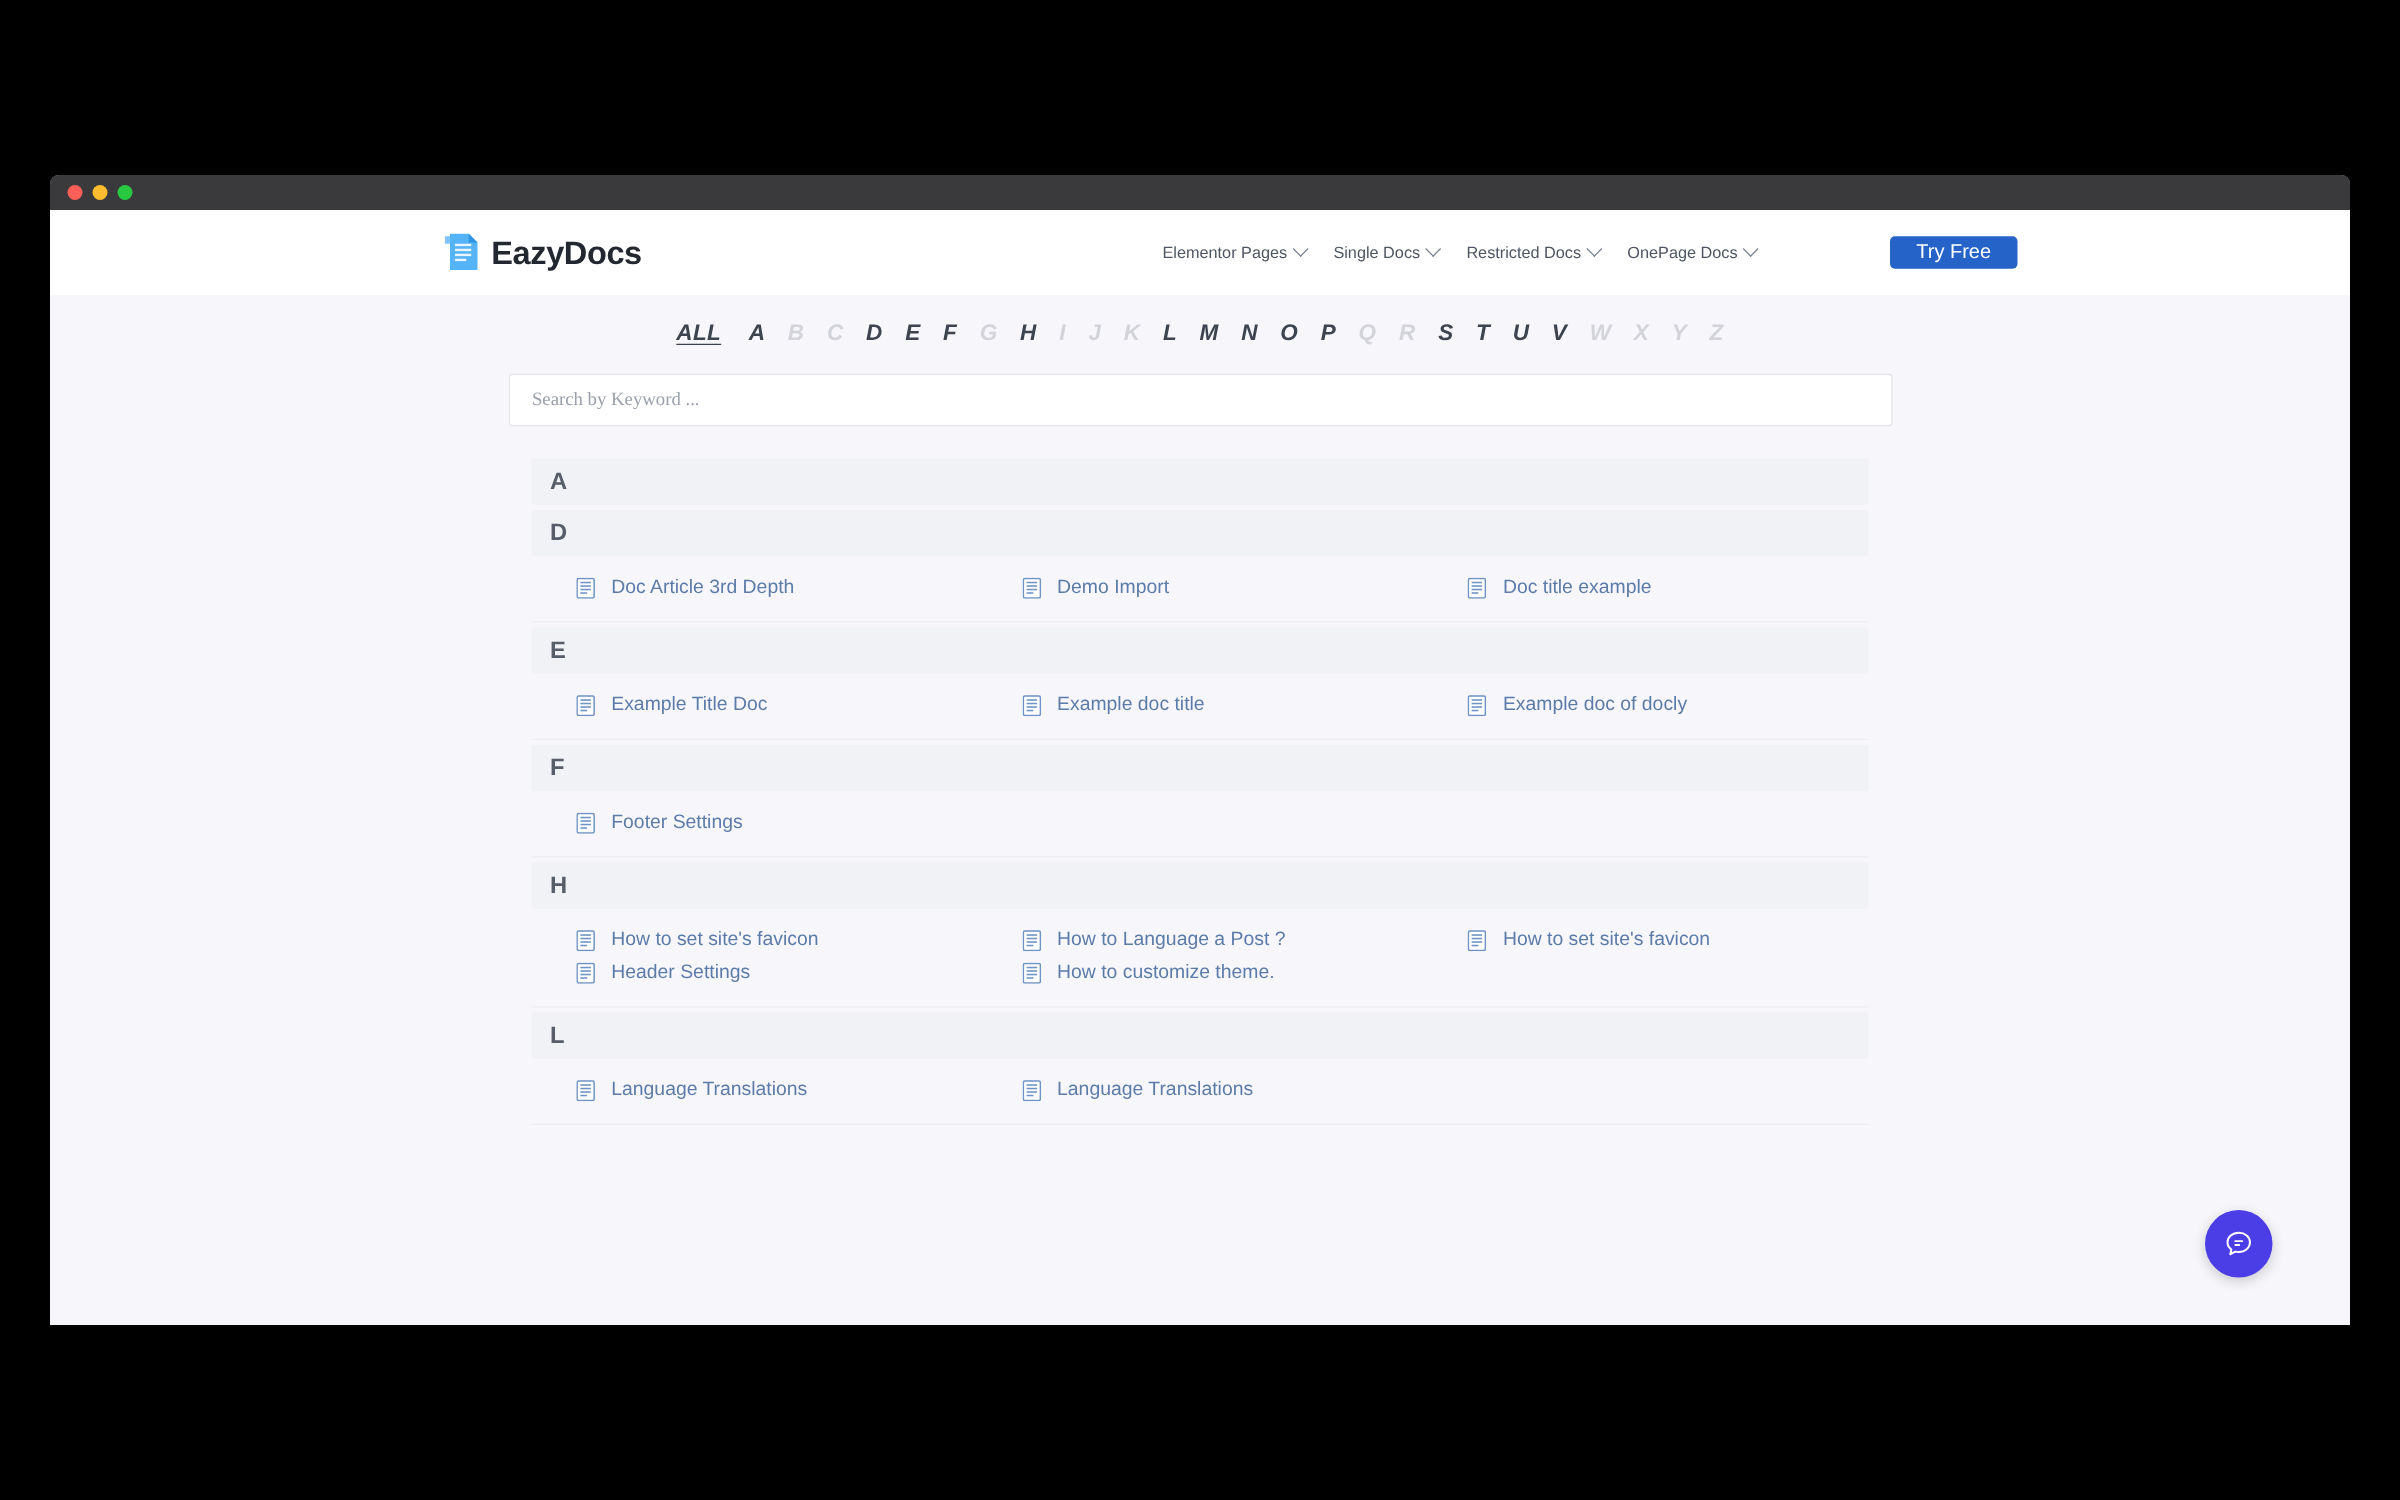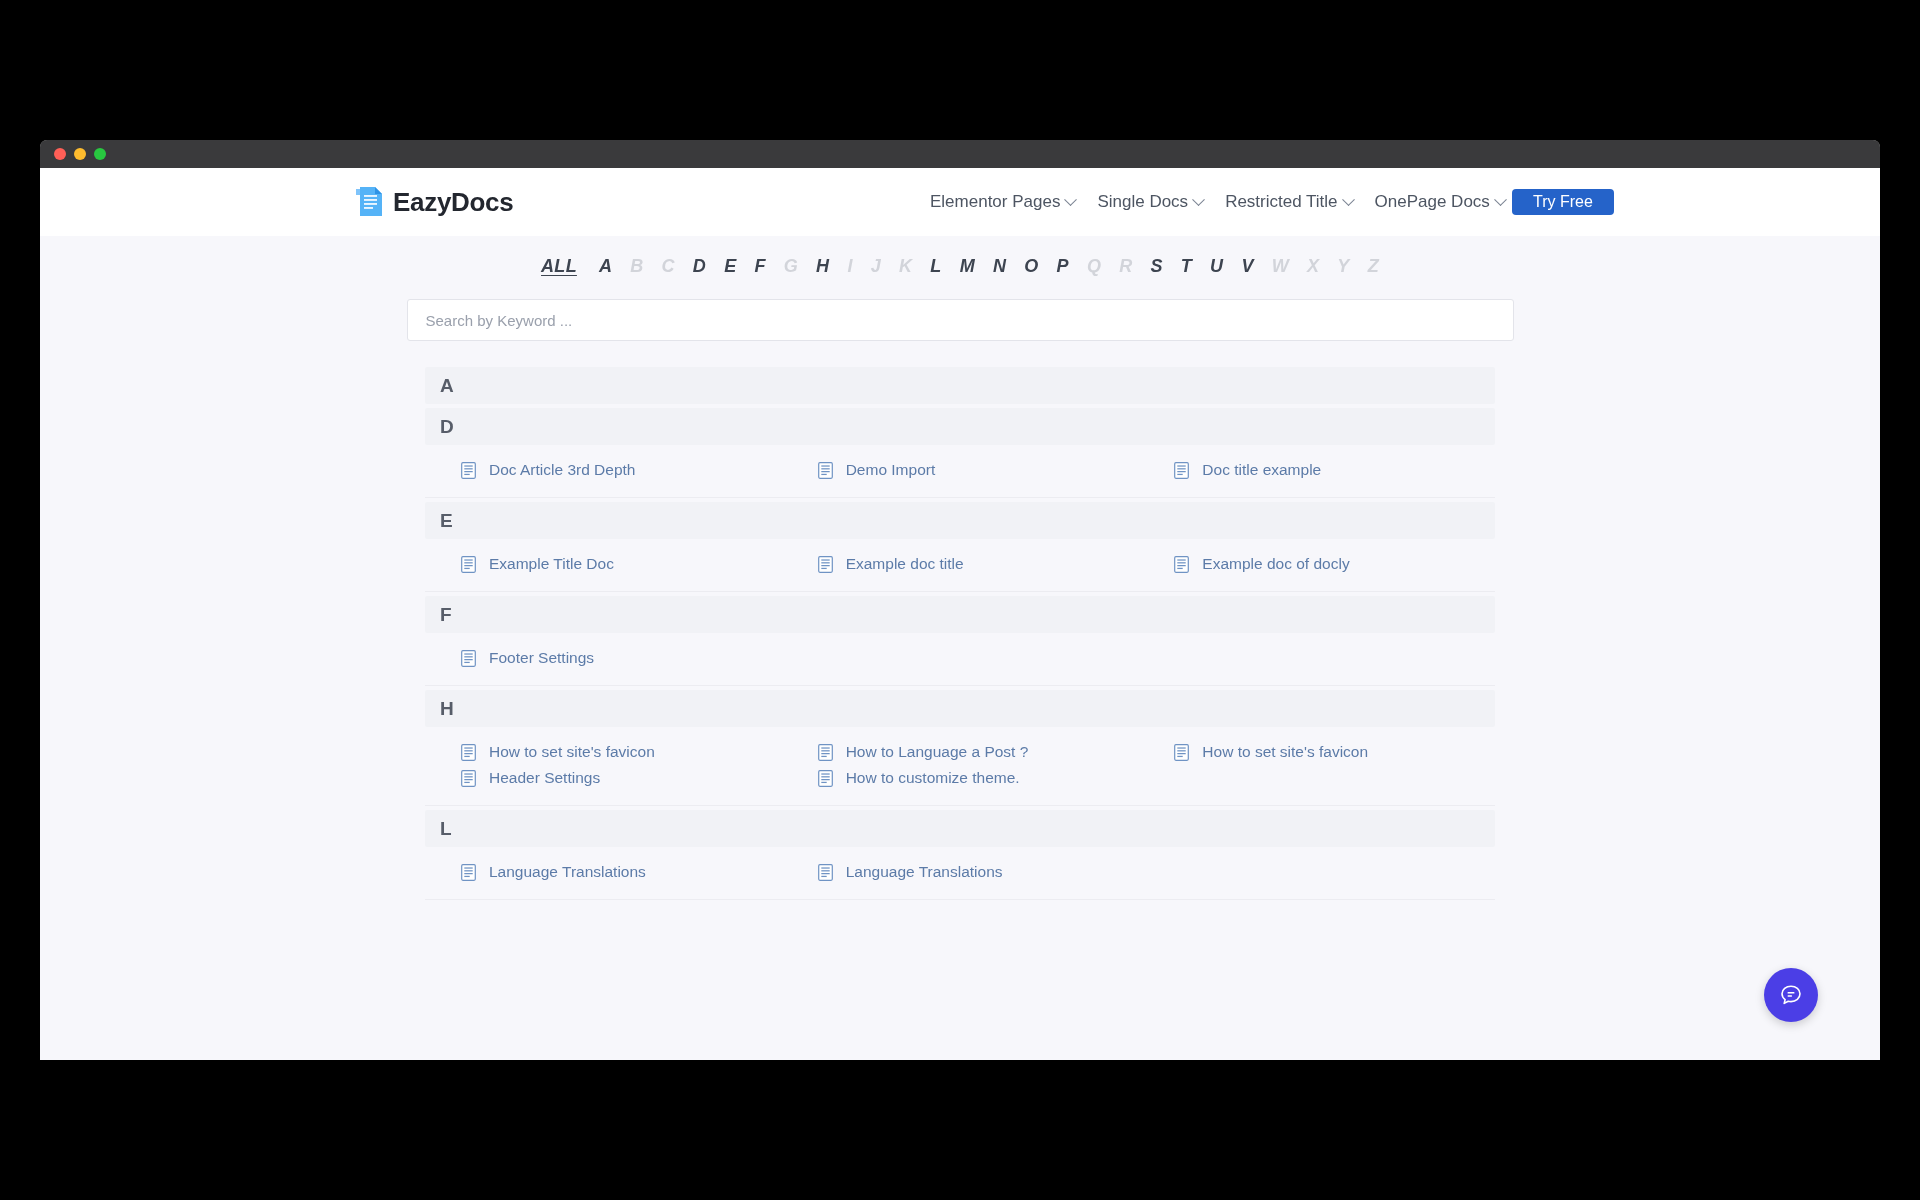--- a/index.html
+++ b/index.html
@@ -73,21 +73,21 @@
     top: 50%;
     transform: translateY(-50%);
     display: flex;
     align-items: center;
     gap: 22px;
   }
   .nav-item {
     display: inline-flex;
     align-items: center;
     gap: 6px;
-    font-size: 17px;
+    font-size: 13px;
     color: #4d5562;
     cursor: pointer;
     white-space: nowrap;
   }
   .chev {
     width: 9px; height: 9px;
     border-right: 1.6px solid #7b8493;
     border-bottom: 1.6px solid #7b8493;
     transform: rotate(45deg) translate(-2px,-2px);
     display: inline-block;
@@ -129,20 +129,21 @@
   .alpha.all {
     text-decoration: underline;
     text-underline-offset: 3px;
     padding-right: 13px;
   }
 
   
   #search-wrap {
     width: 1107px;
     margin: 8px auto 0 auto;
+    font-family: Liberation Serif, serif;
   }
   #search-input {
     width: 100%;
     height: 42px;
     border: 1px solid #e3e4ea;
     border-radius: 3px;
     background: #ffffff;
     padding: 0 18px;
     font-size: 15px;
     color: #3d4450;
@@ -235,21 +236,21 @@
       <nav id="main-nav">
         <span class="nav-item">
           <span>Elementor Pages</span>
           <i class="chev"></i>
         </span>
         <span class="nav-item">
           <span>Single Docs</span>
           <i class="chev"></i>
         </span>
         <span class="nav-item">
-          <span>Restricted Title</span>
+          <span>Restricted Docs</span>
           <i class="chev"></i>
         </span>
         <span class="nav-item">
           <span>OnePage Docs</span>
           <i class="chev"></i>
         </span>
       </nav>
 
       <button id="try-free-button">Try Free</button>
     </div>

